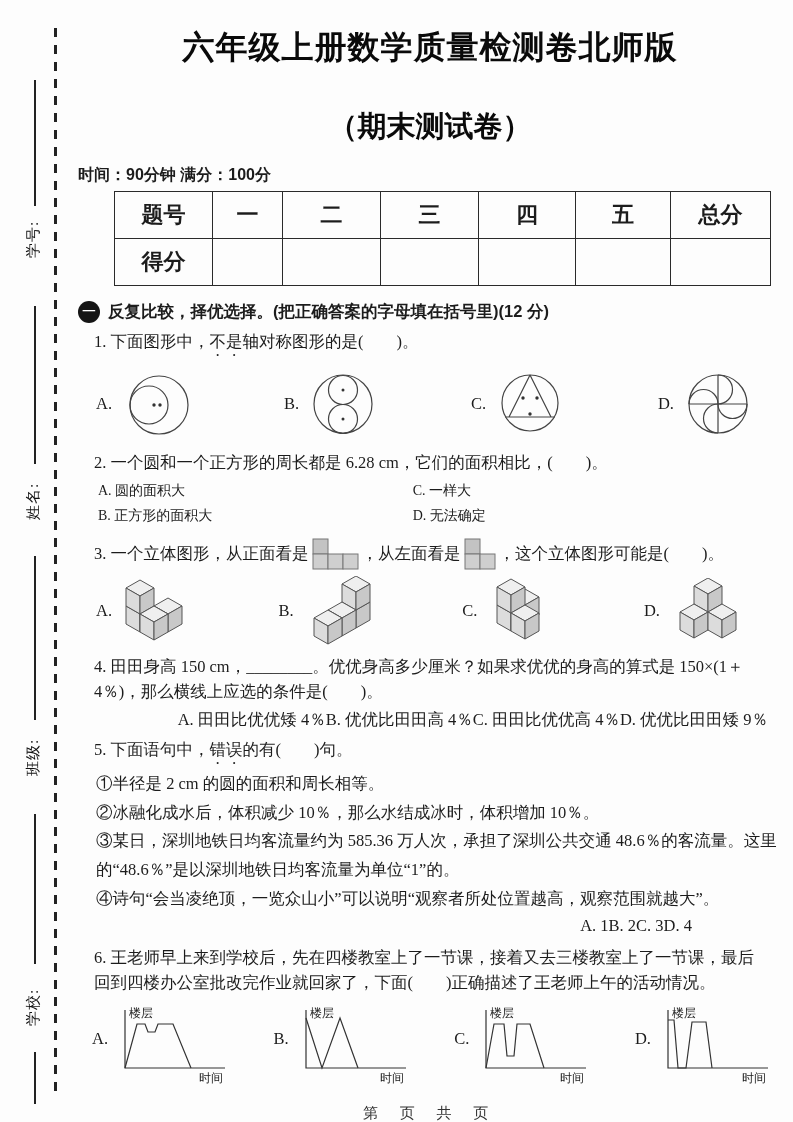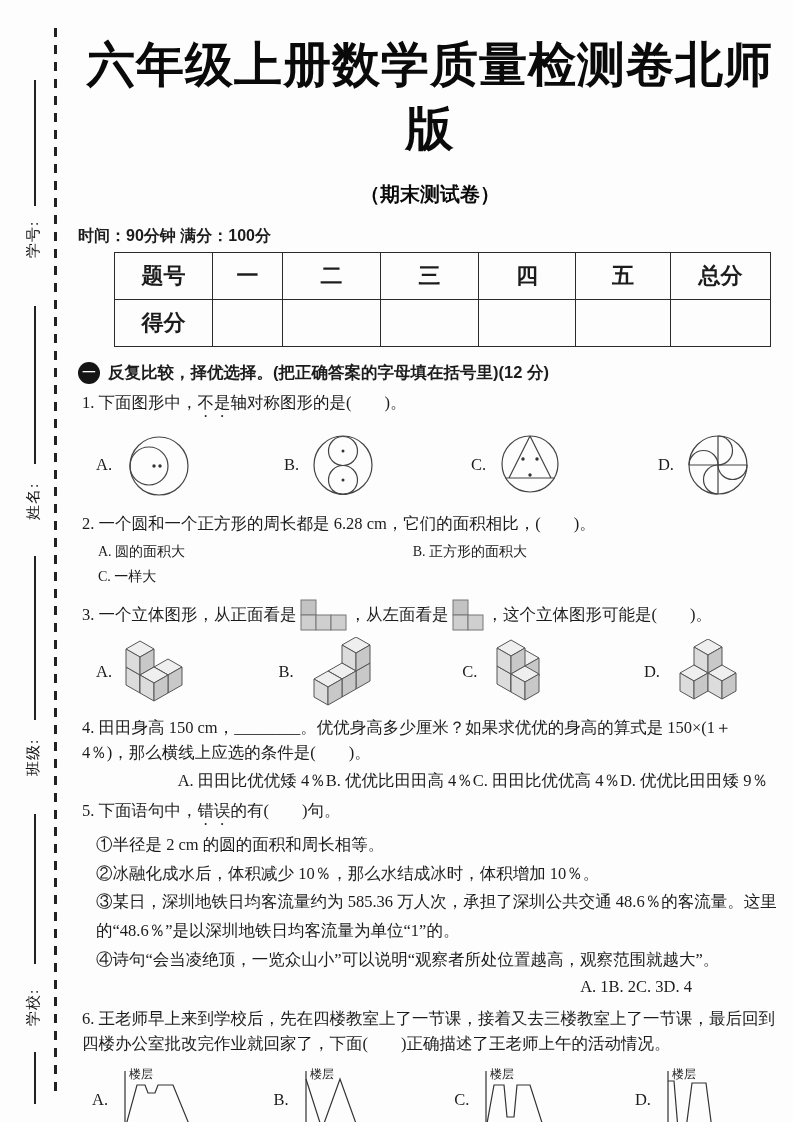--- a/index.html
+++ b/index.html
@@ -12,37 +12,37 @@
     background:repeating-linear-gradient(to bottom,#222 0 9px,transparent 9px 17px);}
   .bindline{position:absolute;left:34px;width:2px;background:#222;}
   .side-label{position:absolute;left:20px;width:28px;height:62px;
     display:flex;align-items:center;justify-content:center;}
   .side-label span{transform:rotate(-90deg);white-space:nowrap;font-size:15px;
     letter-spacing:1px;color:#111;}
 
   
   .content{position:absolute;left:78px;top:0;width:704px;}
   .title{font-family:"Liberation Sans","DejaVu Sans",sans-serif;font-weight:900;
-    font-size:48px;text-align:center;margin:33px 0 0;letter-spacing:1px;color:#0a0a0a;}
+    font-size:32px;text-align:center;margin:26px 0 0;letter-spacing:1px;color:#0a0a0a;}
   .subtitle{font-family:"Liberation Sans","DejaVu Sans",sans-serif;font-weight:900;
-    font-size:20px;text-align:center;margin:20px 0 0;color:#0a0a0a;}
+    font-size:29px;text-align:center;margin:37px 0 0;color:#0a0a0a;}
   .meta{text-align:left;font-size:16px;font-weight:700;margin:18px 6px 5px 0;
     font-family:"Liberation Sans","DejaVu Sans",sans-serif;}
 
   table.score{border-collapse:collapse;width:656px;margin-left:36px;table-layout:fixed;}
   table.score td{border:1.6px solid #2a2a2a;height:44px;text-align:center;
     font-size:22px;font-weight:700;}
 
   .section-head{margin:15px 0 4px 0;display:flex;align-items:center;gap:8px;
     font-family:"Liberation Sans","DejaVu Sans",sans-serif;}
   .badge{width:22px;height:22px;min-width:22px;border-radius:50%;background:#151515;
     color:#fff;font-size:14px;display:flex;align-items:center;justify-content:center;}
   .section-title{font-size:16.5px;font-weight:700;}
 
-  .q{font-size:16.5px;line-height:1.5;margin:7px 4px 2px;}
+  .q{font-size:16.5px;line-height:1.5;margin:7px 16px 2px;}
   .emph{-webkit-text-emphasis:filled dot #1c1c1c;-webkit-text-emphasis-position:under left;
         text-emphasis:filled dot #1c1c1c;text-emphasis-position:under left;}
   .opt-grid2{display:grid;grid-template-columns:46% 54%;padding-left:20px;
     font-size:14px;line-height:1.8;}
   .opt-row4{display:flex;justify-content:flex-end;padding:2px 14px 0 20px;
     font-size:16.5px;}
   .sub-items div{font-size:16.5px;line-height:1.75;padding-left:18px;}
   .opt-rowwide{display:flex;justify-content:flex-end;padding:2px 90px 0 20px;
     font-size:16.5px;}
 
@@ -175,22 +175,23 @@
             <path d="M38,67 A14.5,14.5 0 0 1 38,38"></path>
             <path d="M9,38 A14.5,14.5 0 0 1 38,38"></path>
           </g>
         </svg>
       </div>
     </div>
 
     <div class="q">2. 一个圆和一个正方形的周长都是 6.28 cm，它们的面积相比，(　　)。</div>
     <div class="opt-grid2">
       <div>A. 圆的面积大</div>
+      <div>C. 一样大</div>
       <div>B. 正方形的面积大</div>
-      <div>C. 一样大</div>
+      <div>D. 无法确定</div>
     </div>
 
     <div class="q" style="margin-top:10px;">
       <span>3. 一个立体图形，从正面看是</span><svg class="inline-shape" width="47" height="32" viewBox="0 0 47 32">
           <g fill="#cfcfcf" stroke="#777" stroke-width="1">
             <rect x="1" y="1" width="15" height="15" fill="#c3c3c3"></rect>
             <rect x="1" y="16" width="15" height="15"></rect>
             <rect x="16" y="16" width="15" height="15"></rect>
             <rect x="31" y="16" width="15" height="15"></rect>
           </g>

